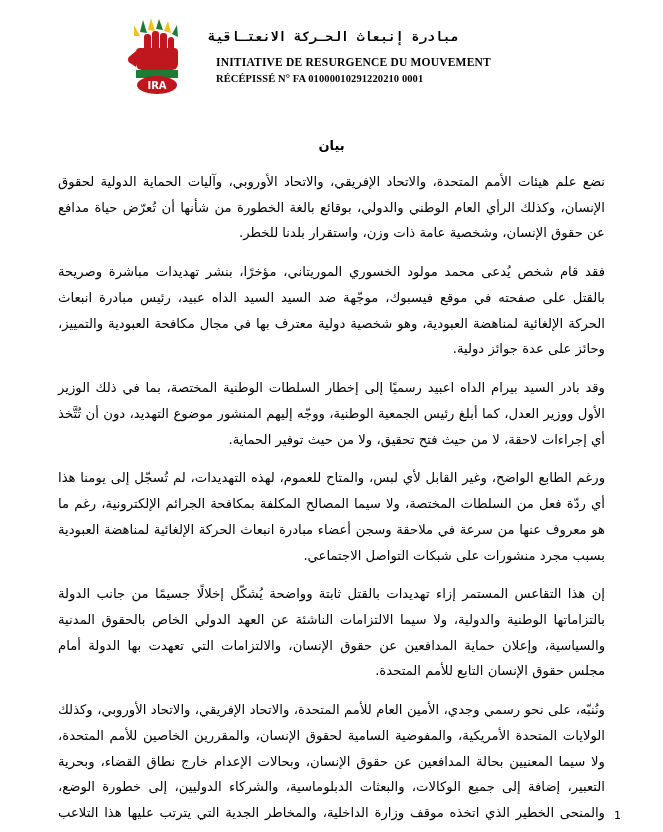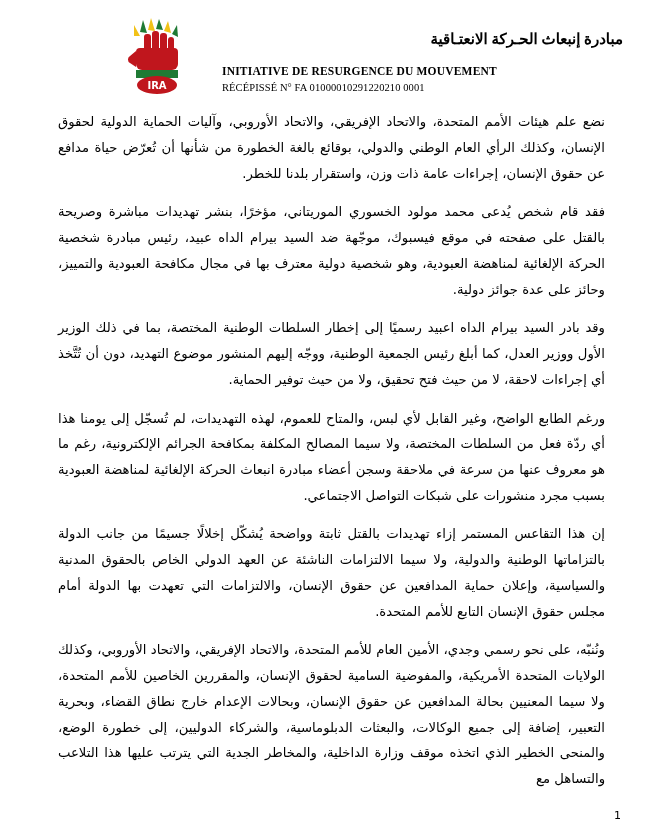--- a/index.html
+++ b/index.html
@@ -35,43 +35,43 @@
     flex: 0 0 auto;
   }
   .logo svg { display: block; }
 
   .header-text {
     flex: 1 1 auto;
     padding-top: 12px;
   }
   .title-ar {
     direction: rtl;
-    text-align: right;
-    font-family: Liberation Serif, serif;
+    text-align: left;
+    font-family: Liberation Mono, monospace;
     font-weight: bold;
-    font-size: 15px;
+    font-size: 13px;
     letter-spacing: 0px;
     line-height: 1.3;
     margin: 0 0 4px 0;
   }
   .title-fr {
     font-family: "Liberation Serif", "DejaVu Serif", serif;
     font-weight: bold;
     font-size: 11.5px;
     line-height: 1.35;
     letter-spacing: 0.2px;
-    margin: 14px;
+    margin: 8px;
     text-align: left;
   }
   .title-fr .ira-line {
     display: block;
   }
   .receipt {
     font-family: "Liberation Serif", "DejaVu Serif", serif;
-    font-weight: normal;
+    font-weight: bold;
     font-size: 10.5px;
     margin-top: 2px;
     letter-spacing: 0.1px;
   }
 
   
   .doc-title {
     direction: rtl;
     text-align: center;
     font-family: "DejaVu Sans", "Liberation Sans", sans-serif;
@@ -138,24 +138,25 @@
     <div class="header-text">
       <div class="title-ar">مبادرة إنبعاث الحـركة الانعتـاقية</div>
       <div class="title-fr">
         <span class="ira-line">INITIATIVE  DE  RESURGENCE  DU  MOUVEMENT</span>
         <span class="receipt ira-line">RÉCÉPISSÉ N° FA 01000010291220210 0001</span>
       </div>
     </div>
 
   </div>
 
+  <div class="doc-title">بيان</div>
 
   <div class="body-text">
-    <p>نضع علم هيئات الأمم المتحدة، والاتحاد الإفريقي، والاتحاد الأوروبي، وآليات الحماية الدولية لحقوق الإنسان، وكذلك الرأي العام الوطني والدولي، بوقائع بالغة الخطورة من شأنها أن تُعرّض حياة مدافع عن حقوق الإنسان، إجراءات عامة ذات وزن، واستقرار بلدنا للخطر.</p>
-    <p>فقد قام شخص يُدعى محمد مولود الخسوري الموريتاني، مؤخرًا، بنشر تهديدات مباشرة وصريحة بالقتل على صفحته في موقع فيسبوك، موجّهة ضد السيد بيرام الداه عبيد، رئيس مبادرة شخصية الحركة الإلغائية لمناهضة العبودية، وهو شخصية دولية معترف بها في مجال مكافحة العبودية والتمييز، وحائز على عدة جوائز دولية.</p>
+    <p>نضع علم هيئات الأمم المتحدة، والاتحاد الإفريقي، والاتحاد الأوروبي، وآليات الحماية الدولية لحقوق الإنسان، وكذلك الرأي العام الوطني والدولي، بوقائع بالغة الخطورة من شأنها أن تُعرّض حياة مدافع عن حقوق الإنسان، وشخصية عامة ذات وزن، واستقرار بلدنا للخطر.</p>
+    <p>فقد قام شخص يُدعى محمد مولود الخسوري الموريتاني، مؤخرًا، بنشر تهديدات مباشرة وصريحة بالقتل على صفحته في موقع فيسبوك، موجّهة ضد السيد السيد الداه عبيد، رئيس مبادرة انبعاث الحركة الإلغائية لمناهضة العبودية، وهو شخصية دولية معترف بها في مجال مكافحة العبودية والتمييز، وحائز على عدة جوائز دولية.</p>
     <p>وقد بادر السيد بيرام الداه اعبيد رسميًا إلى إخطار السلطات الوطنية المختصة، بما في ذلك الوزير الأول ووزير العدل، كما أبلغ رئيس الجمعية الوطنية، ووجّه إليهم المنشور موضوع التهديد، دون أن تُتَّخذ أي إجراءات لاحقة، لا من حيث فتح تحقيق، ولا من حيث توفير الحماية.</p>
     <p>ورغم الطابع الواضح، وغير القابل لأي لبس، والمتاح للعموم، لهذه التهديدات، لم تُسجّل إلى يومنا هذا أي ردّة فعل من السلطات المختصة، ولا سيما المصالح المكلفة بمكافحة الجرائم الإلكترونية، رغم ما هو معروف عنها من سرعة في ملاحقة وسجن أعضاء مبادرة انبعاث الحركة الإلغائية لمناهضة العبودية بسبب مجرد منشورات على شبكات التواصل الاجتماعي.</p>
     <p>إن هذا التقاعس المستمر إزاء تهديدات بالقتل ثابتة وواضحة يُشكّل إخلالًا جسيمًا من جانب الدولة بالتزاماتها الوطنية والدولية، ولا سيما الالتزامات الناشئة عن العهد الدولي الخاص بالحقوق المدنية والسياسية، وإعلان حماية المدافعين عن حقوق الإنسان، والالتزامات التي تعهدت بها الدولة أمام مجلس حقوق الإنسان التابع للأمم المتحدة.</p>
     <p>ونُنبّه، على نحو رسمي وجدي، الأمين العام للأمم المتحدة، والاتحاد الإفريقي، والاتحاد الأوروبي، وكذلك الولايات المتحدة الأمريكية، والمفوضية السامية لحقوق الإنسان، والمقررين الخاصين للأمم المتحدة، ولا سيما المعنيين بحالة المدافعين عن حقوق الإنسان، وبحالات الإعدام خارج نطاق القضاء، وبحرية التعبير، إضافة إلى جميع الوكالات، والبعثات الدبلوماسية، والشركاء الدوليين، إلى خطورة الوضع، والمنحى الخطير الذي اتخذه موقف وزارة الداخلية، والمخاطر الجدية التي يترتب عليها هذا التلاعب والتساهل مع</p>
   </div>
 
   <div class="page-number">1</div>
 
 </div>
 

